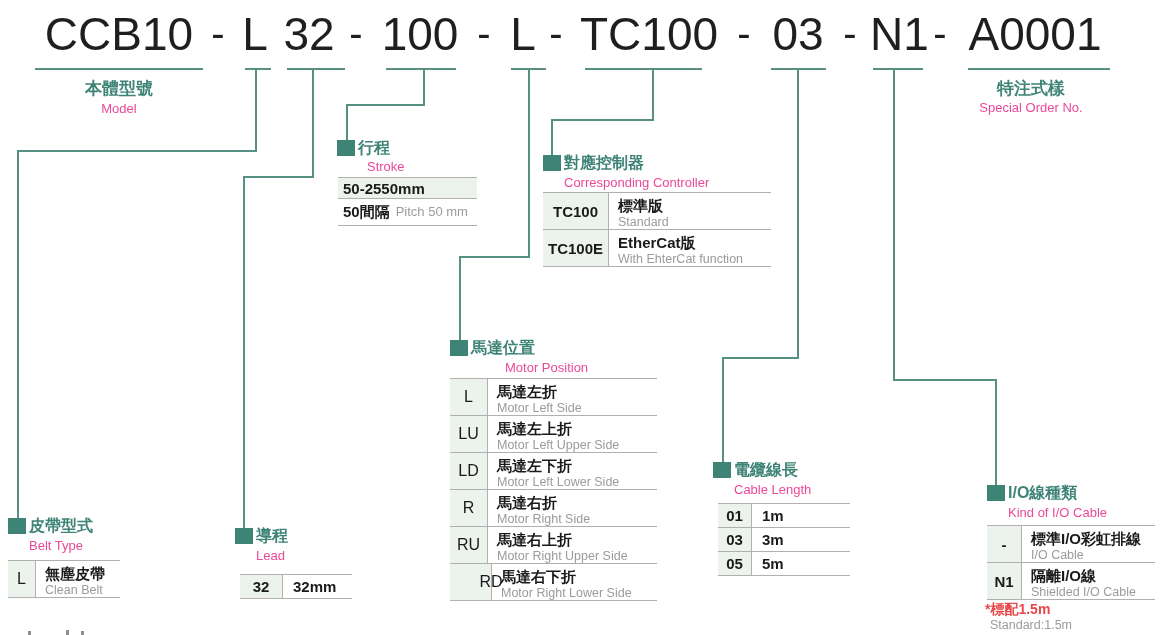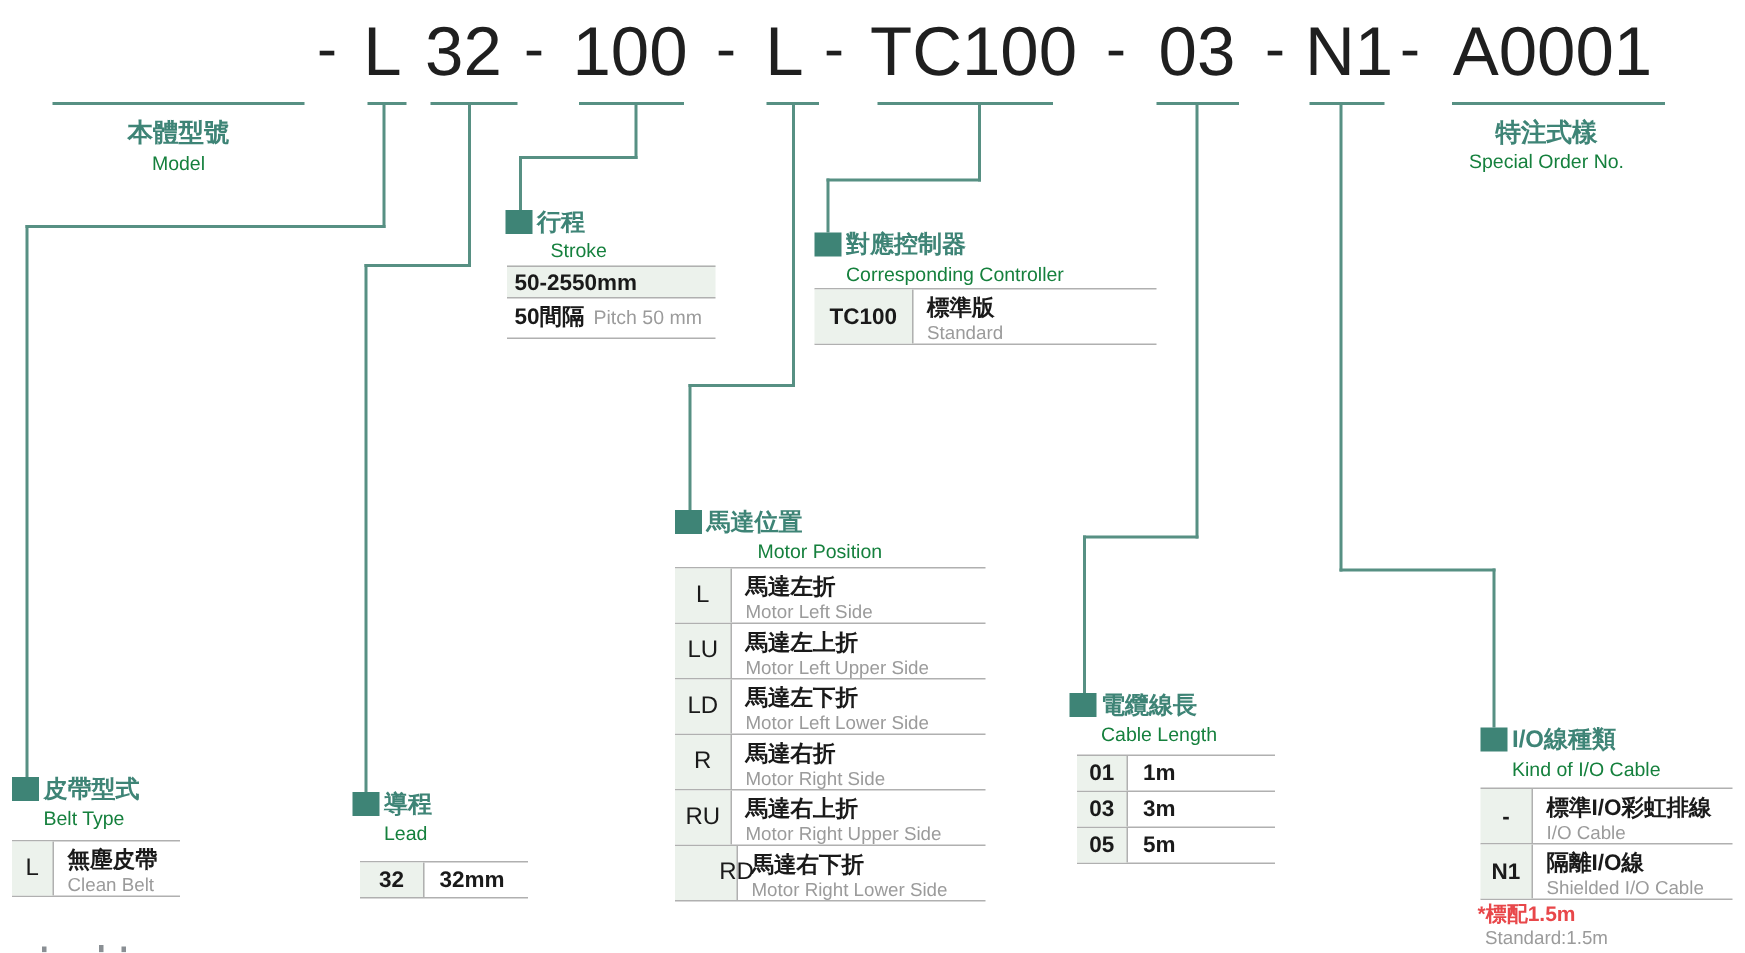--- a/index.html
+++ b/index.html
@@ -9,21 +9,21 @@
   }
   
   .tok { position:absolute; top:6px; height:56px; line-height:56px;
          font-size:46px; color:#1f1f1f; text-align:center; white-space:nowrap; letter-spacing:0px; }
   .dash { position:absolute; top:6px; height:56px; line-height:54px; font-size:40px; color:#1f1f1f; text-align:center; }
   
   .ln { position:absolute; background:#579083; }
   
   .sq { position:absolute; width:18px; height:16px; background:#3e8476; }
   .hcjk { position:absolute; color:#3e8476; font-weight:bold; font-size:16px; white-space:nowrap; }
-  .hen  { position:absolute; color:#15803d; font-size:13px; white-space:nowrap; }
+  .hen  { position:absolute; color:#ec4899; font-size:13px; white-space:nowrap; }
   .hcjk.big { font-size:17px; }
   
   .tbl { position:absolute; border-bottom:1px solid #b0b0b0; box-sizing:border-box; }
   .trow { display:flex; border-top:1px solid #b0b0b0; box-sizing:border-box; }
   .code { background:#ecf2ec; border-right:1px solid #b0b0b0; box-sizing:border-box;
           display:flex; align-items:center; justify-content:center;
           font-size:15px; font-weight:bold; color:#1a1a1a; flex:none; }
   .code.reg { font-weight:normal; font-size:16px; }
   .desc { flex:1; padding-left:9px; display:flex; flex-direction:column; justify-content:flex-end; }
   .dcjk { font-weight:bold; font-size:15px; color:#1a1a1a; line-height:1.2; white-space:nowrap; }
@@ -32,20 +32,21 @@
   .note-red { position:absolute; color:#e8474a; font-weight:bold; font-size:14px; white-space:nowrap; }
   .note-gray{ position:absolute; color:#9b9b9b; font-size:12.5px; white-space:nowrap; }
   .center { text-align:center; }
   .artifact { position:absolute; background:#8a8f94; }
 </style>
 </head>
 <body>
 
 <div id="canvas">
 
+  <div class="tok" style="left:35px;width:168px;">CCB10</div>
   <div class="dash" style="left:206px;width:24px;">-</div>
   <div class="tok" style="left:241px;width:28px;">L</div>
   <div class="tok" style="left:277px;width:64px;">32</div>
   <div class="dash" style="left:344px;width:24px;">-</div>
   <div class="tok" style="left:380px;width:80px;">100</div>
   <div class="dash" style="left:472px;width:24px;">-</div>
   <div class="tok" style="left:506px;width:34px;">L</div>
   <div class="dash" style="left:544px;width:24px;">-</div>
   <div class="tok" style="left:580px;width:136px;">TC100</div>
   <div class="dash" style="left:732px;width:24px;">-</div>
@@ -116,20 +117,27 @@
   <div class="hcjk" style="left:564px;top:153px;">對應控制器</div>
   <div class="hen" style="left:564px;top:175px;">Corresponding Controller</div>
   <div class="tbl" style="left:543px;top:192px;width:228px;">
     <div class="trow" style="height:37px;">
       <div class="code" style="width:66px;">TC100</div>
       <div class="desc">
         <span class="dcjk">標準版</span>
         <span class="den">Standard</span>
       </div>
     </div>
+    <div class="trow" style="height:37px;">
+      <div class="code" style="width:66px;">TC100E</div>
+      <div class="desc">
+        <span class="dcjk">EtherCat版</span>
+        <span class="den">With EhterCat function</span>
+      </div>
+    </div>
   </div>
 
   <div class="sq" style="left:450px;top:340px;"></div>
   <div class="hcjk" style="left:471px;top:338px;">馬達位置</div>
   <div class="hen" style="left:469px;top:360px;margin-left:36px;">Motor Position</div>
   <div class="tbl" style="left:450px;top:378px;width:207px;">
     <div class="trow" style="height:37px;">
       <div class="code reg" style="width:38px;">L</div>
       <div class="desc">
         <span class="dcjk">馬達左折</span>

